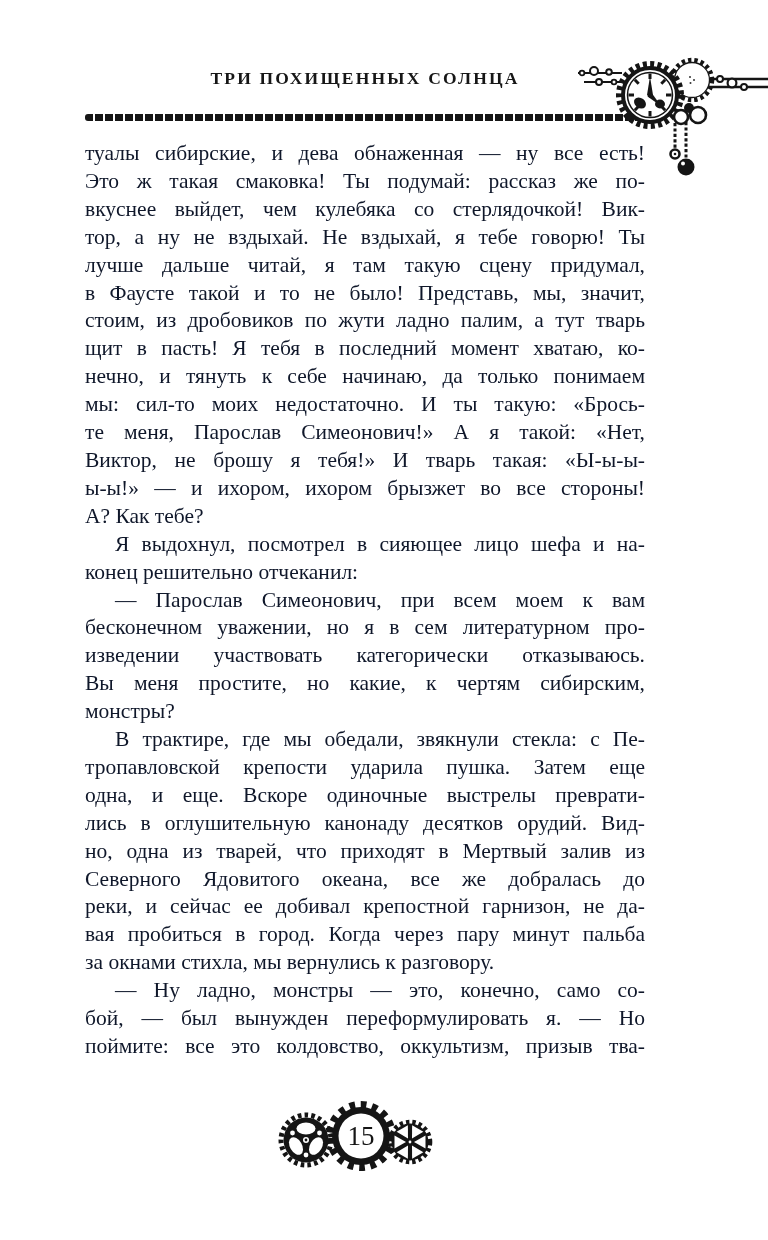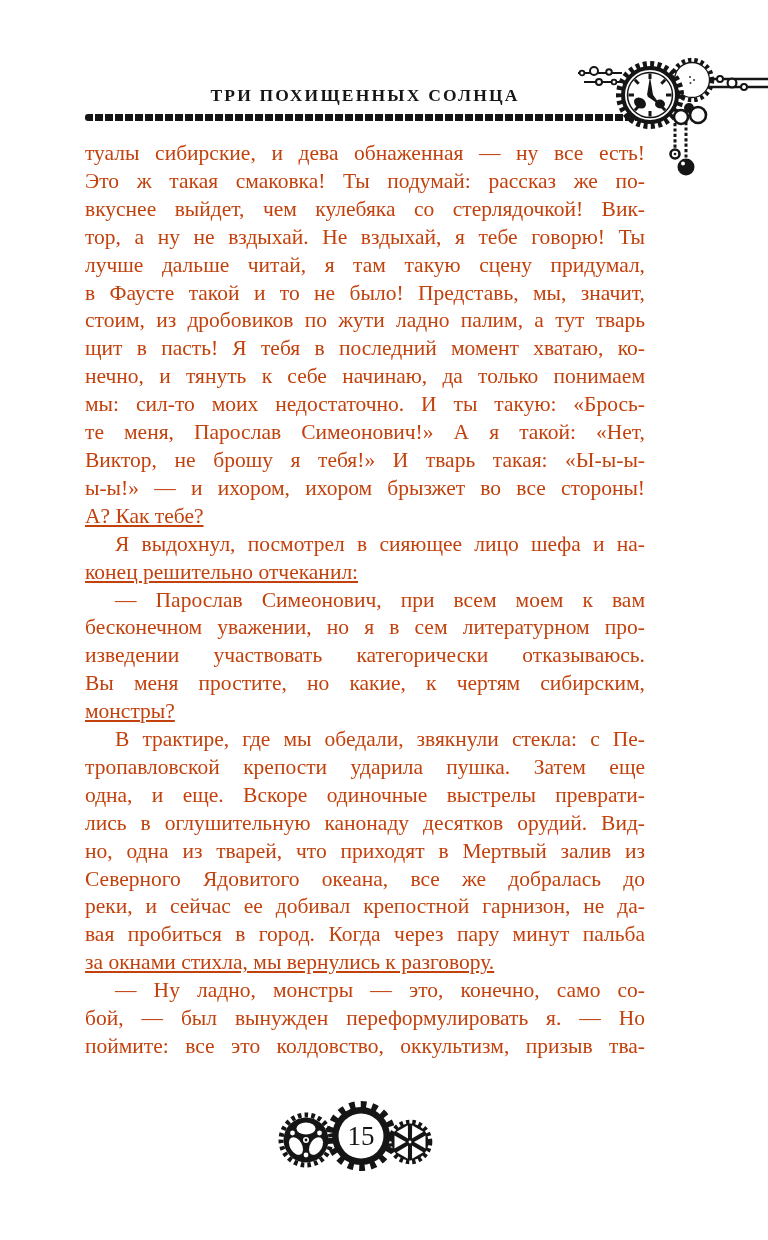--- a/index.html
+++ b/index.html
@@ -8,49 +8,48 @@
     background:#ffffff;
     position:relative;
     font-family:"Liberation Serif", serif;
     color:#131313;
     overflow:hidden;
   }
   .page{position:absolute;inset:0;}
 
   
   .header-title{
-    position:absolute;top:85px;left:85px;width:560px;
+    position:absolute;top:68px;left:85px;width:560px;
     text-align:center;
     font-weight:bold;
     font-size:17.5px;
     letter-spacing:2.2px;
     color:#161616;
   }
   
   .beaded-rule{
     position:absolute;top:114px;left:85px;width:558px;height:7px;
     background:repeating-linear-gradient(90deg,#161616 0 8px,#ffffff 8px 10px);
     border-radius:3px;
   }
 
   
   .bodytext{
     position:absolute;top:140px;left:85px;width:560px;
     font-size:21.5px;
     line-height:27.9px;
-    color:#c2410c;
+    color:#0f172a;
   }
   .line{
     text-align:justify;
     text-align-last:justify;
   }
   .line.endpara{
     text-align:left;
     text-align-last:left;
-    text-decoration:underline;
   }
   .line.indent{
     text-indent:30px;
   }
 
   .ornament-top{position:absolute;top:53px;left:578px;width:190px;height:125px;}
   .ornament-footer{position:absolute;top:1095px;left:269px;width:186px;height:86px;}
   svg{display:block;}
   .pagenum-text{
     font-family:"Liberation Serif", serif;

